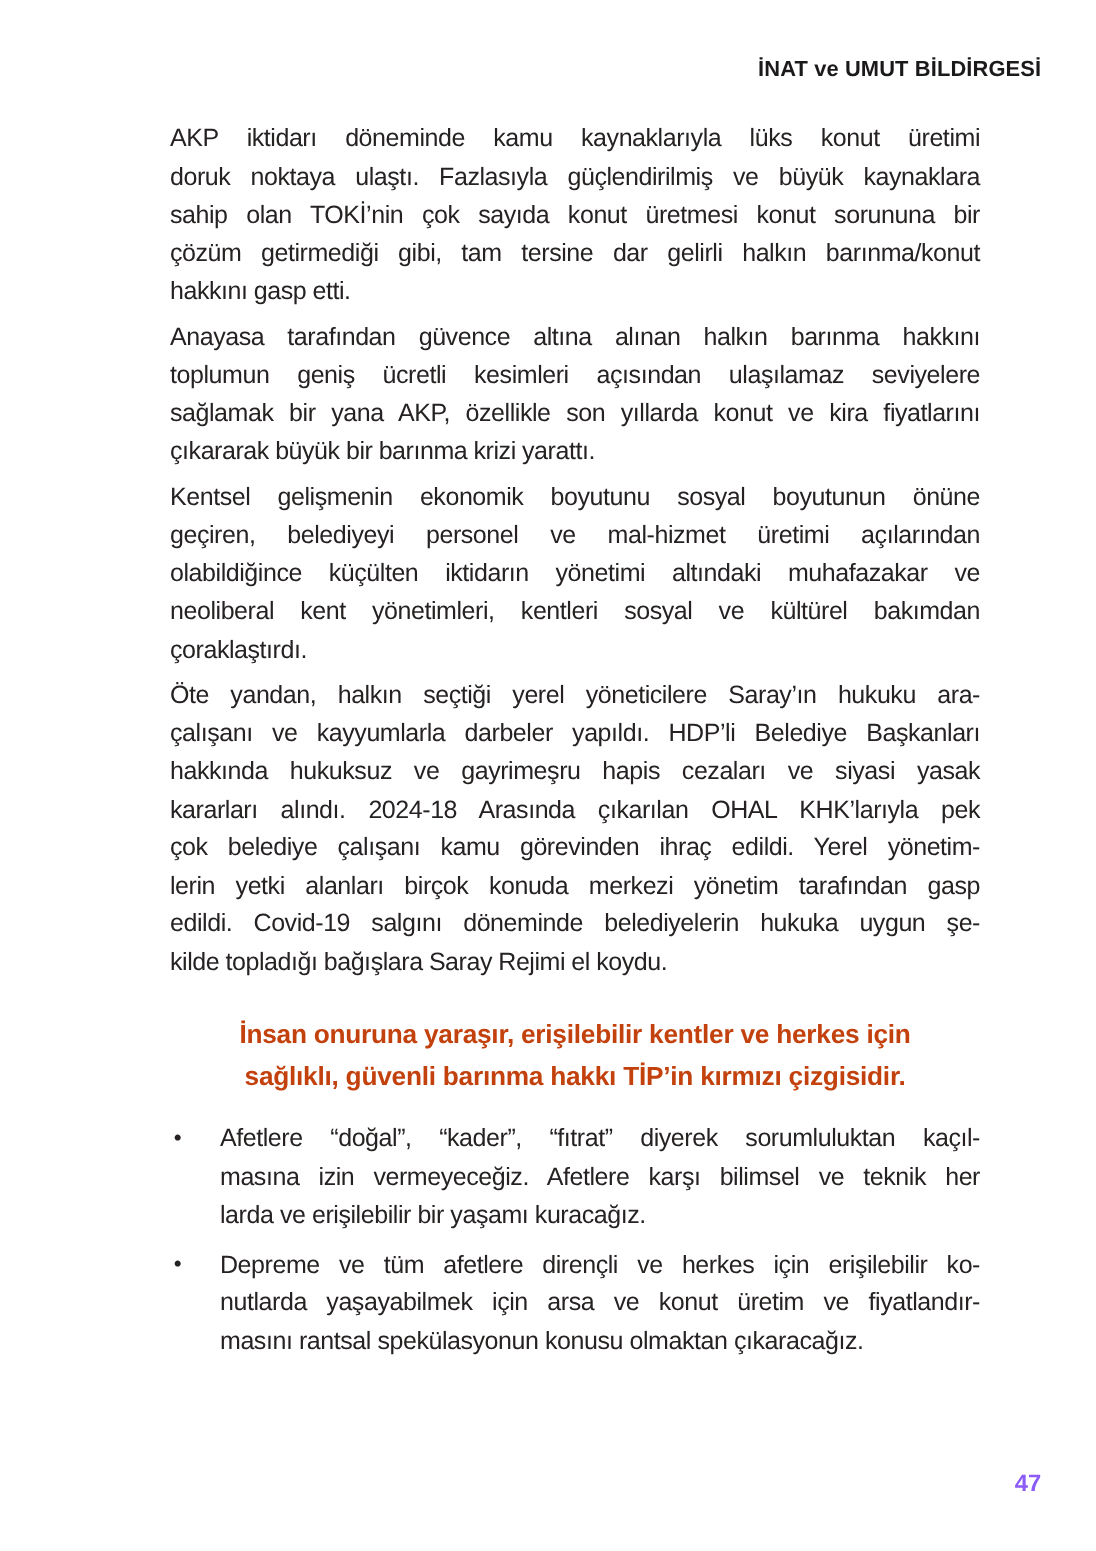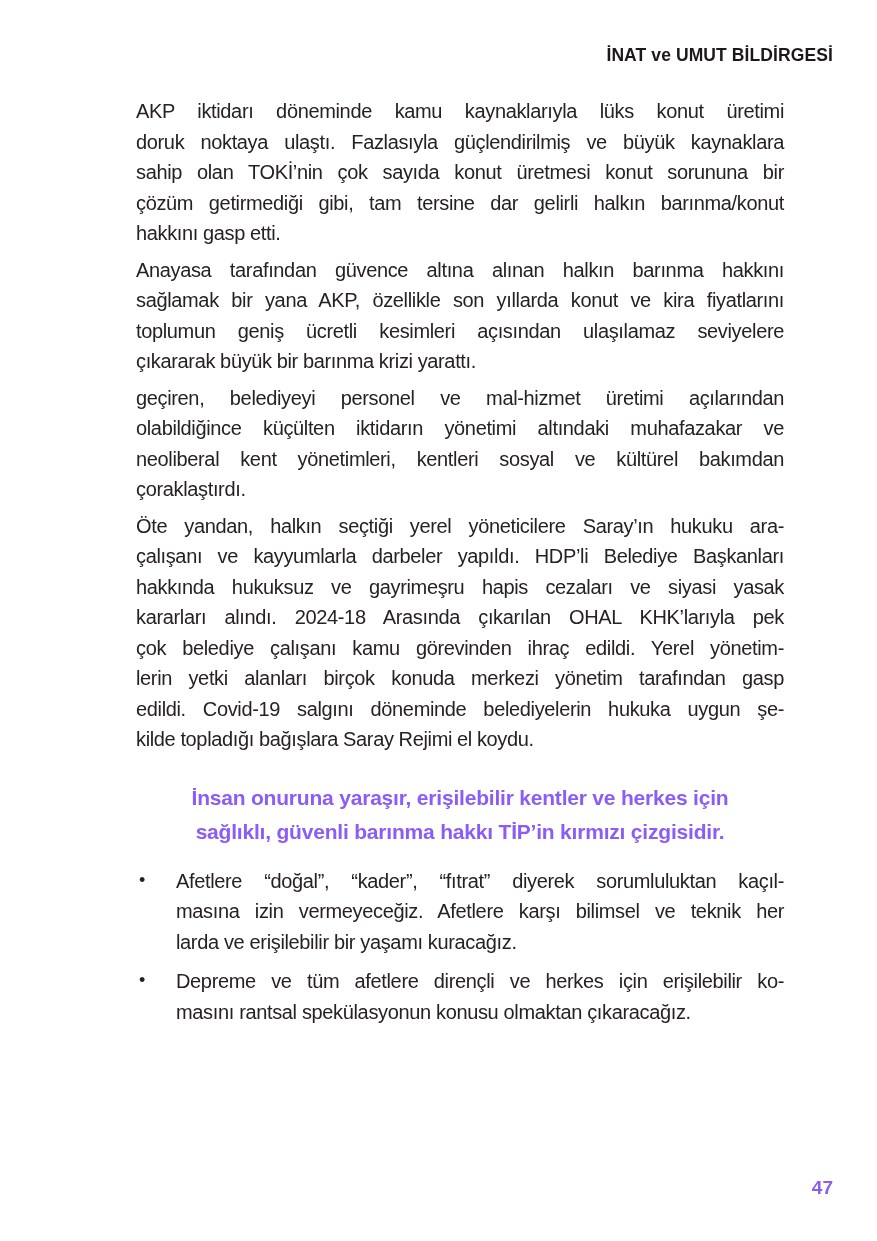--- a/index.html
+++ b/index.html
@@ -96,61 +96,63 @@
     <div class="para">
         <div class="just">AKP iktidarı döneminde kamu kaynaklarıyla lüks konut üretimi</div>
         <div class="just">doruk noktaya ulaştı. Fazlasıyla güçlendirilmiş ve büyük kaynaklara</div>
         <div class="just">sahip olan TOKİ’nin çok sayıda konut üretmesi konut sorununa bir</div>
         <div class="just">çözüm getirmediği gibi, tam tersine dar gelirli halkın barınma/konut</div>
         <div>hakkını gasp etti.</div>
       </div>
 
     <div class="para">
         <div class="just">Anayasa tarafından güvence altına alınan halkın barınma hakkını</div>
+        <div class="just">toplumun geniş ücretli kesimleri açısından ulaşılamaz seviyelere</div>
         <div class="just">sağlamak bir yana AKP, özellikle son yıllarda konut ve kira fiyatlarını</div>
-        <div class="just">toplumun geniş ücretli kesimleri açısından ulaşılamaz seviyelere</div>
         <div>çıkararak büyük bir barınma krizi yarattı.</div>
       </div>
 
     <div class="para">
+        <div class="just">Kentsel gelişmenin ekonomik boyutunu sosyal boyutunun önüne</div>
         <div class="just">geçiren, belediyeyi personel ve mal-hizmet üretimi açılarından</div>
         <div class="just">olabildiğince küçülten iktidarın yönetimi altındaki muhafazakar ve</div>
         <div class="just">neoliberal kent yönetimleri, kentleri sosyal ve kültürel bakımdan</div>
         <div>çoraklaştırdı.</div>
       </div>
 
     <div class="para">
         <div class="just">Öte yandan, halkın seçtiği yerel yöneticilere Saray’ın hukuku ara-</div>
         <div class="just">çalışanı ve kayyumlarla darbeler yapıldı. HDP’li Belediye Başkanları</div>
         <div class="just">hakkında hukuksuz ve gayrimeşru hapis cezaları ve siyasi yasak</div>
         <div class="just">kararları alındı. 2024-18 Arasında çıkarılan OHAL KHK’larıyla pek</div>
         <div class="just">çok belediye çalışanı kamu görevinden ihraç edildi. Yerel yönetim-</div>
         <div class="just">lerin yetki alanları birçok konuda merkezi yönetim tarafından gasp</div>
         <div class="just">edildi. Covid-19 salgını döneminde belediyelerin hukuka uygun şe-</div>
         <div>kilde topladığı bağışlara Saray Rejimi el koydu.</div>
       </div>
 
-    <div class="highlight" style="color: #8b5cf6;">
+    <div class="highlight" style="color: #c2410c;">
         <div>İnsan onuruna yaraşır, erişilebilir kentler ve herkes için</div>
         <div>sağlıklı, güvenli barınma hakkı TİP’in kırmızı çizgisidir.</div>
       </div>
 
     <ul class="bullet-list">
       <li class="bullet-item">
         <span class="bullet-dot">•</span>
         <div class="bullet-text">
             <div class="just">Afetlere “doğal”, “kader”, “fıtrat” diyerek sorumluluktan kaçıl-</div>
             <div class="just">masına izin vermeyeceğiz. Afetlere karşı bilimsel ve teknik her</div>
             <div>larda ve erişilebilir bir yaşamı kuracağız.</div>
           </div>
       </li>
       <li class="bullet-item">
         <span class="bullet-dot">•</span>
         <div class="bullet-text">
             <div class="just">Depreme ve tüm afetlere dirençli ve herkes için erişilebilir ko-</div>
+            <div class="just">nutlarda yaşayabilmek için arsa ve konut üretim ve fiyatlandır-</div>
             <div>masını rantsal spekülasyonun konusu olmaktan çıkaracağız.</div>
           </div>
       </li>
     </ul>
 
   </div>
 
   <div class="page-number">47</div>
 
 </div>

